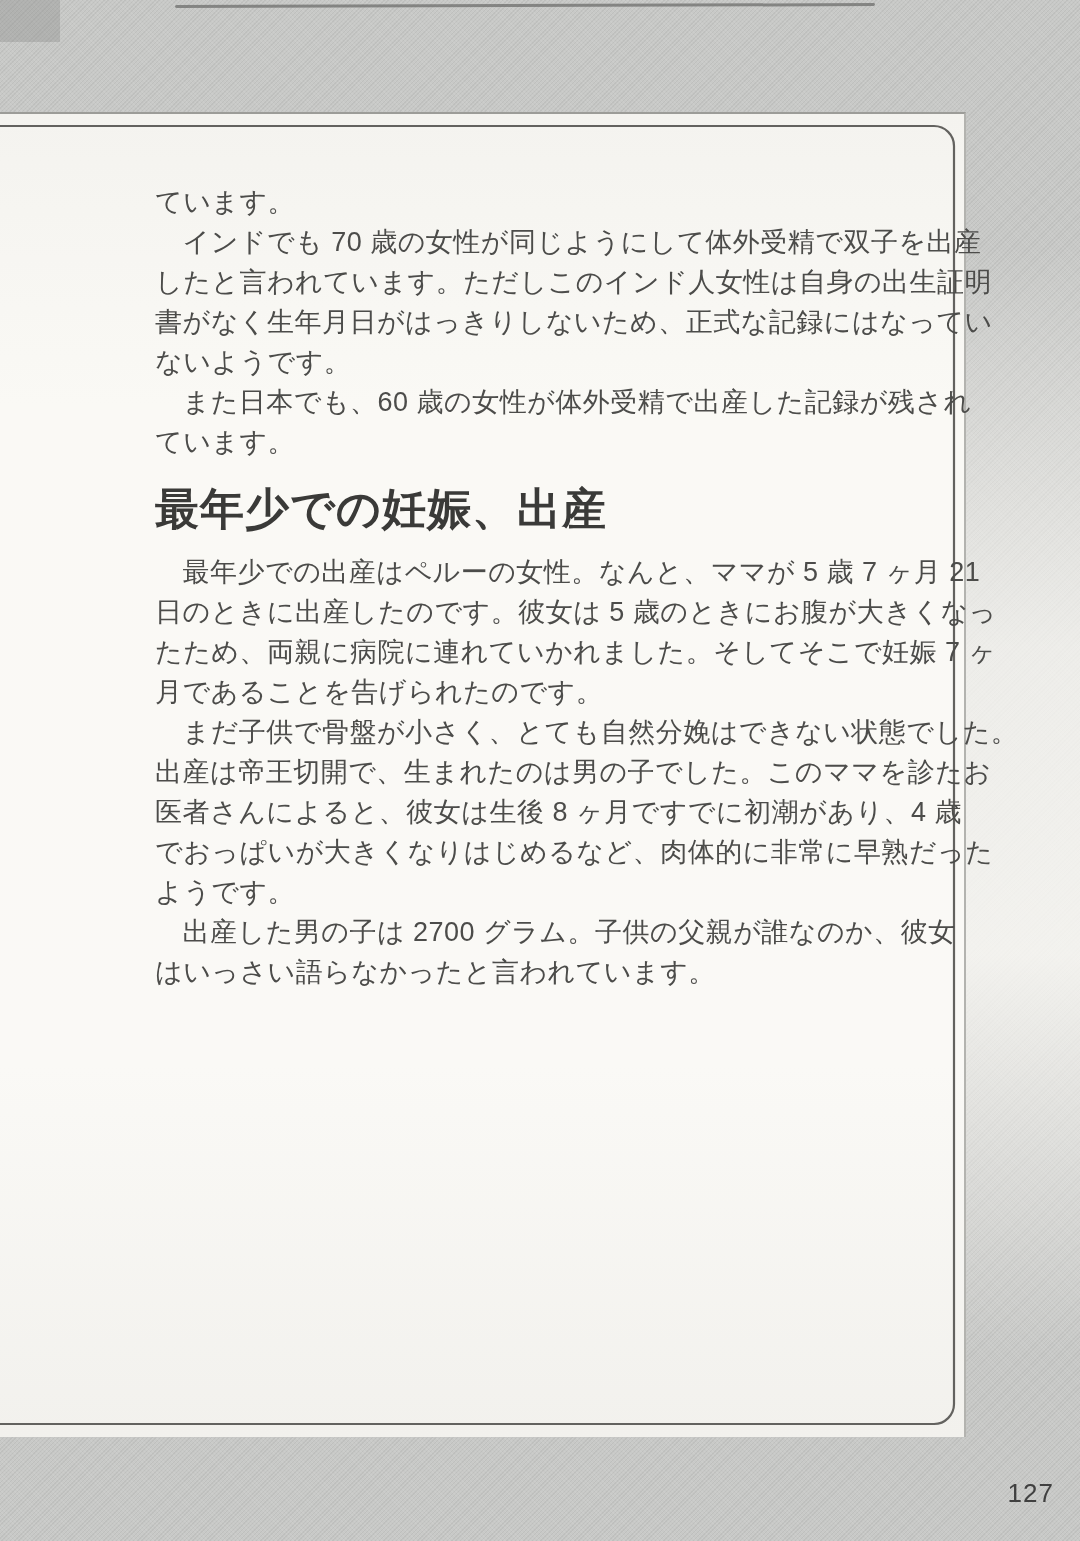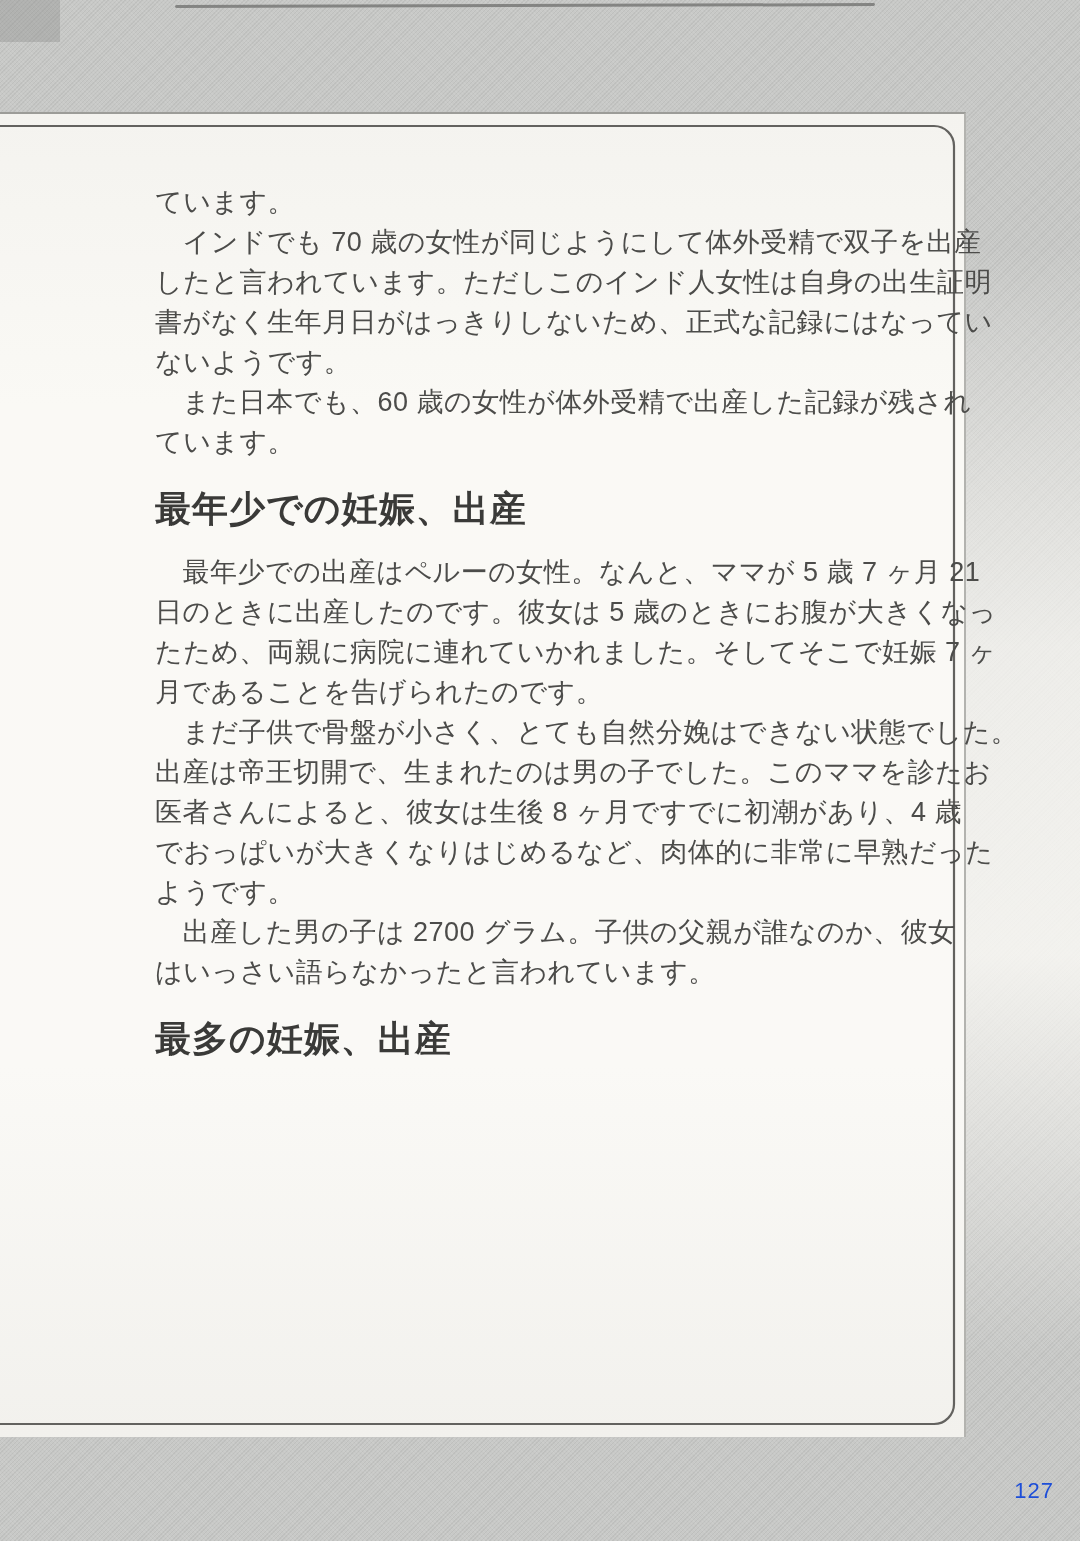--- a/index.html
+++ b/index.html
@@ -77,36 +77,36 @@
   }
   .body-text {
     font-size: 27px;
     line-height: 40px;
     letter-spacing: 0.5px;
     color: #4c4c4a;
     white-space: pre;
     margin: 0;
   }
   .section-heading {
-    font-size: 36px;
+    font-size: 44px;
     line-height: 40px;
     font-weight: 700;
     letter-spacing: 1px;
     color: #3a3a38;
     margin: 27px 0 23px 0;
     white-space: pre;
   }
 
   .page-number {
     position: absolute;
     top: 1478px;
     right: 26px;
-    font-size: 22px;
+    font-size: 26px;
     letter-spacing: 1px;
-    color: #1d4ed8;
+    color: #404040;
   }
 </style>
 </head>
 <body>
 
 <div class="scan-streak"></div>
 <div class="scan-corner-shade"></div>
 
 <div class="book-page">
 
@@ -130,19 +130,18 @@
 たため、両親に病院に連れていかれました。そしてそこで妊娠 7 ヶ
 月であることを告げられたのです。
 　まだ子供で骨盤が小さく、とても自然分娩はできない状態でした。
 出産は帝王切開で、生まれたのは男の子でした。このママを診たお
 医者さんによると、彼女は生後 8 ヶ月ですでに初潮があり、4 歳
 でおっぱいが大きくなりはじめるなど、肉体的に非常に早熟だった
 ようです。
 　出産した男の子は 2700 グラム。子供の父親が誰なのか、彼女
 はいっさい語らなかったと言われています。</p>
 
-    <h2 class="section-heading">最多の妊娠、出産</h2>
 
   </div>
 
 </div>
 
 <div class="page-number">127</div>
 
 </body></html>

